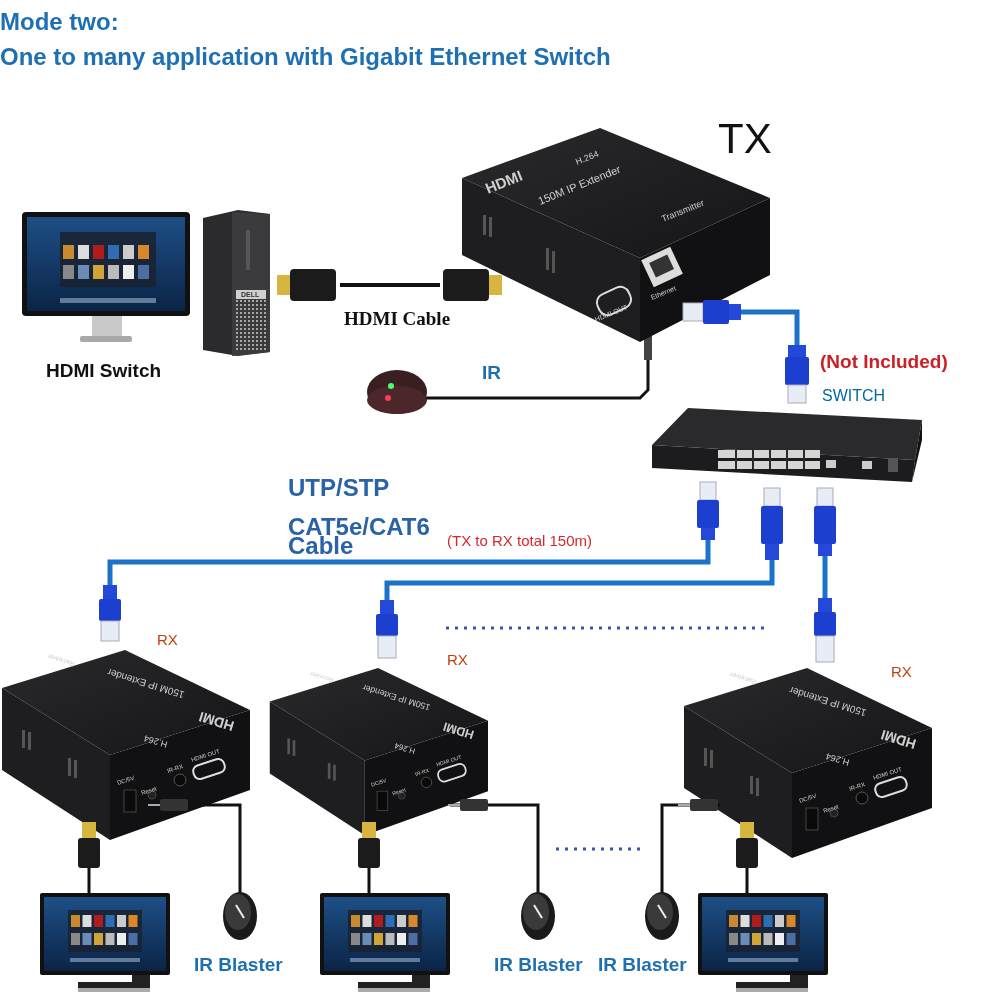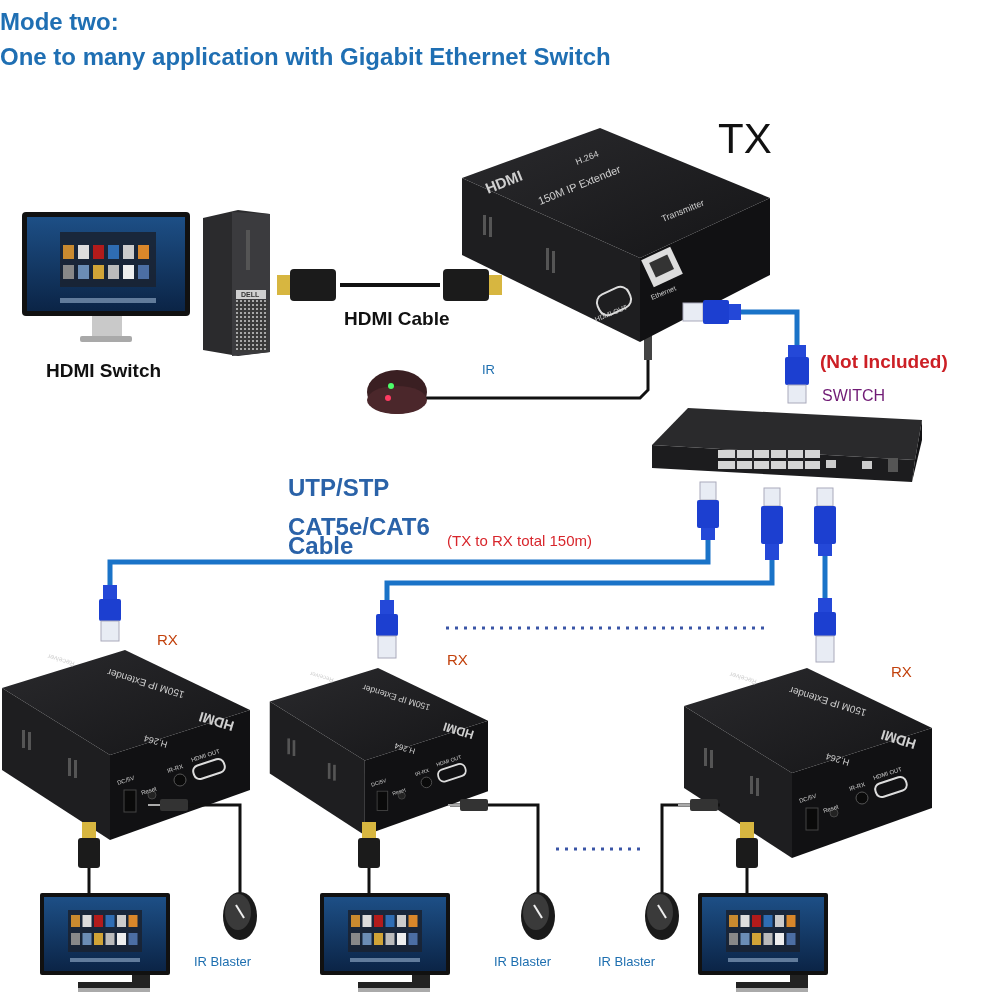--- a/index.html
+++ b/index.html
@@ -2,25 +2,25 @@
 <html><head>
 <meta charset="utf-8">
 <style>
   html, body { margin: 0; padding: 0; background: #ffffff; }
   body { width: 1000px; height: 1000px; position: relative; overflow: hidden;
          font-family: "Liberation Sans", sans-serif; }
   .abs { position: absolute; }
   .title { color: #1f6fb3; font-weight: bold; font-size: 24px; 
            width: 1000px; left: 0; }
   .lbl-dark { color: #111; font-weight: bold; font-size: 19px; }
-  .lbl-blue { color: #1e6fb0; font-weight: normal; font-size: 13px; }
+  .lbl-blue { color: #1e6fb0; font-weight: bold; font-size: 19px; }
   .lbl-blue-md { color: #2a62a8; font-weight: bold; font-size: 24px; line-height: 29px; }
   .lbl-red { color: #d8262c; font-size: 15px; }
   .lbl-red-b { color: #cc1f25; font-weight: bold; font-size: 19px; }
-  .lbl-plain { color: #701a75; font-size: 16px; }
+  .lbl-plain { color: #0369a1; font-size: 16px; }
   .lbl-big { color: #111; font-size: 42px; }
   .lbl-rx { color: #c2410c; font-size: 15px; }
   svg { position: absolute; left: 0; top: 0; }
   .box-text { fill: #cfcfcf; font-family: "Liberation Sans", sans-serif; }
 </style>
 </head>
 <body>
 
 <div class="abs title" style="top:8px;">Mode two:</div>
 <div class="abs title" style="top:43px;">One to many application with  Gigabit Ethernet Switch</div>
@@ -333,21 +333,21 @@
         <line x1="678" y1="805" x2="690" y2="805" stroke="#aaa" stroke-width="2"></line>
         <ellipse cx="662" cy="916" rx="17" ry="24" fill="#1a1a1a"></ellipse>
         <ellipse cx="660" cy="912" rx="13" ry="18" fill="#3a3a3a"></ellipse>
         <line x1="658" y1="905" x2="666" y2="918" stroke="#eee" stroke-width="2"></line>
       </g>
     </g>
 </svg>
 
 <div class="abs lbl-big" style="left:718px;top:115px;">TX</div>
 <div class="abs lbl-dark" style="left:46px;top:360px;">HDMI Switch</div>
-<div class="abs lbl-dark" style="left:344px;top:308px;">HDMI Cable</div>
+<div class="abs lbl-dark" style="left:344px;top:308px;font-family:Liberation Serif, serif;">HDMI Cable</div>
 <div class="abs lbl-blue" style="left:482px;top:362px;">IR</div>
 <div class="abs lbl-red-b" style="left:820px;top:351px;">(Not Included)</div>
 <div class="abs lbl-plain" style="left:822px;top:387px;">SWITCH</div>
 
 <div class="abs lbl-blue-md" style="left:288px;top:473px;">UTP/STP</div>
 <div class="abs lbl-blue-md" style="left:288px;top:512px;">CAT5e/CAT6</div>
 <div class="abs lbl-blue-md" style="left:288px;top:531px;">Cable</div>
 <div class="abs lbl-red" style="left:424px;top:532px;margin-left:23px;">(TX to RX total 150m)</div>
 
 <div class="abs lbl-rx" style="left:157px;top:631px;">RX</div>

